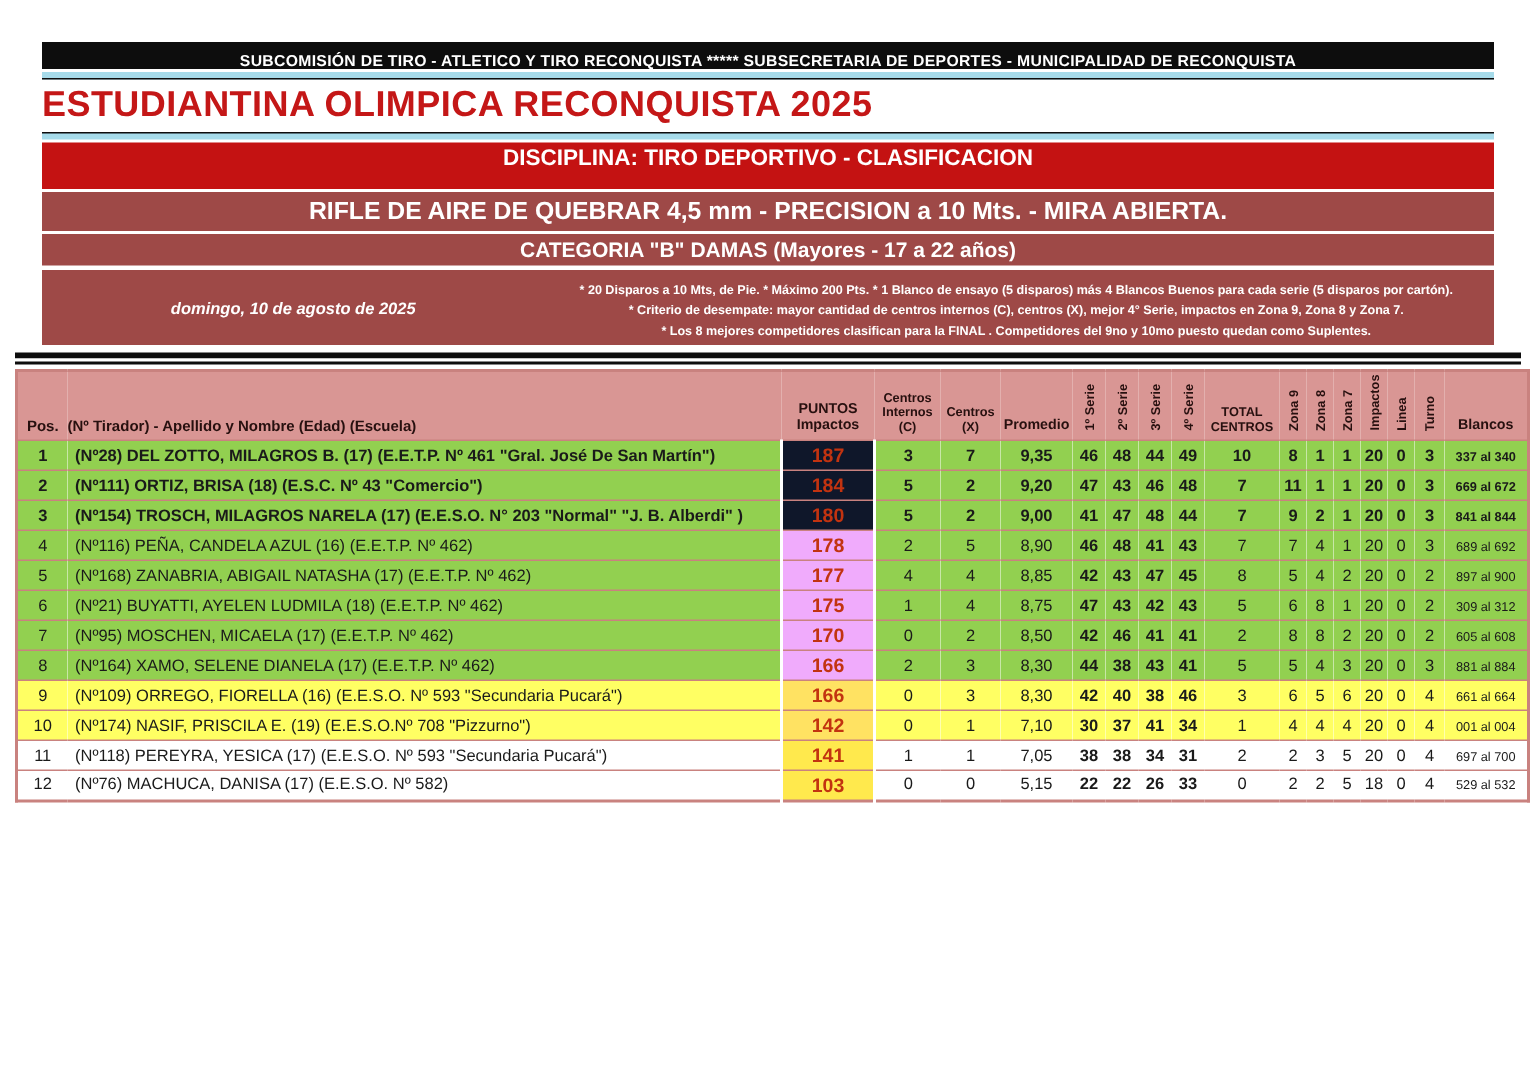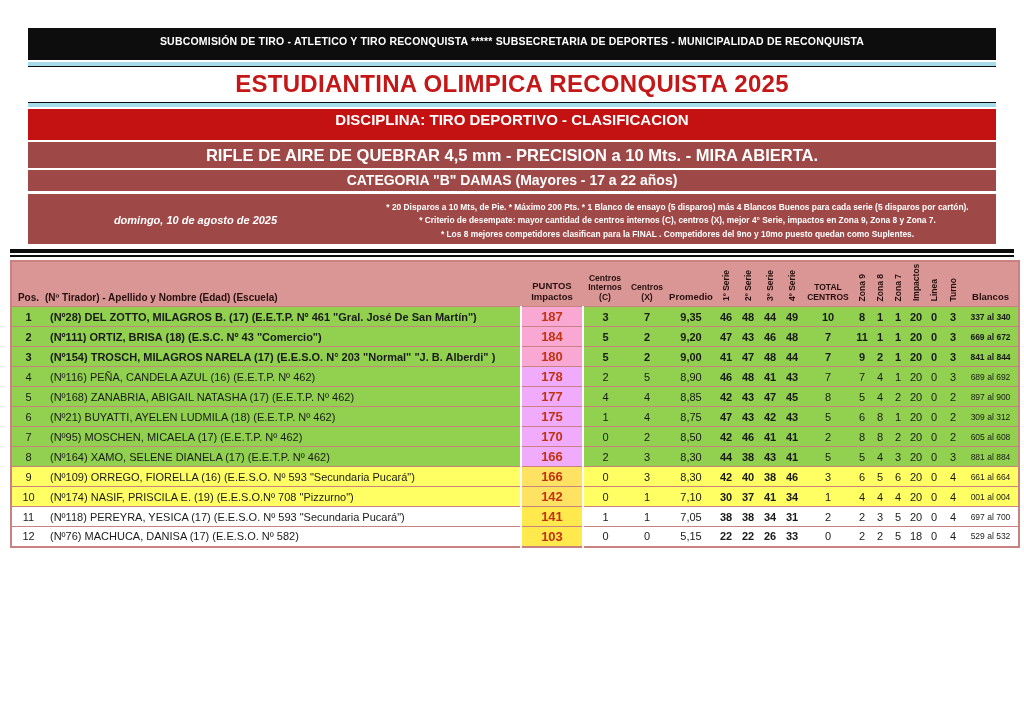--- a/index.html
+++ b/index.html
@@ -1,24 +1,24 @@
 <!DOCTYPE html>
 <html><head>
 <meta charset="utf-8">
 <style>
   * { margin:0; padding:0; box-sizing:border-box; }
   html,body { width:1024px; height:710px; background:#fff; overflow:hidden;
               font-family:"Liberation Sans", sans-serif; }
   .page { width:1024px; height:710px; padding:28px 10px 0 10px; background:#fff; }
 
   .banner-black { margin:0 18px; background:#0d0d0d; color:#fff; text-align:center;
-                  font-size:10.5px; font-weight:bold; line-height:26px; height:32px; letter-spacing:.2px; }
+                  font-size:10.5px; font-weight:bold; line-height:26px; height:18px; letter-spacing:.2px; }
   .stripe { margin:2px 18px; height:5px; background:#a6dbea; border-top:1px solid #0d0d0d; }
   .stripe.no-line { border-top:none; border-bottom:1px solid #0d0d0d; }
-  .title { margin:0 18px; color:#c41717; text-align:center; font-size:24px; font-weight:bold;
+  .title { margin:0 18px; color:#c41717; font-size:24px; font-weight:bold;
            padding:1px 0 2px; letter-spacing:.3px; }
   .bar { margin:2px 18px; color:#fff; font-weight:bold; text-align:center; }
   .bar-red { background:#c41212; font-size:15px; height:31px; line-height:22px; }
   .bar-maroon { background:#9e4947; }
   .bar-event { font-size:16.5px; height:26px; line-height:26px; }
   .bar-category { font-size:14px; height:21px; line-height:21px; }
 
   .notes { margin:3px 18px 0; background:#9e4947; color:#fff; display:flex; height:50px;
            border-top:2px solid #fff0; }
   .notes .date { width:335px; display:flex; align-items:center; justify-content:center;
@@ -40,21 +40,21 @@
   th .vert { writing-mode:vertical-rl; transform:rotate(180deg); font-size:8.5px;
              display:inline-block; max-height:37px; line-height:1; }
   tbody td { height:20px; border-top:1px solid #c9827f; text-align:center; font-size:11px;
              color:#1a1a1a; white-space:nowrap; overflow:hidden; }
   tbody td.name { text-align:left; padding-left:5px; }
   tbody td.puntos { background:#ffe262; color:#c23310; font-weight:bold; font-size:13px;
                     border-left:2px solid #fff; border-right:2px solid #fff; }
   tbody td.serie { font-weight:bold; }
   tbody td.blancos { font-size:8.5px; }
   tr.tier-top td { background:#92d050; font-weight:bold; }
-  tr.tier-top td.puntos { background:#f9a8d4; }
+  tr.tier-top td.puntos { background:#0f172a; }
   tr.tier-green td { background:#92d050; }
   tr.tier-green td.puntos { background:#f0abfc; }
   tr.tier-yellow td { background:#ffff63; }
   tr.tier-yellow td.puntos { background:#ffe262; }
   tr.tier-white td { background:#ffffff; }
   tr.tier-white td.puntos { background:#ffe94d; }
 </style>
 </head>
 <body>
 

